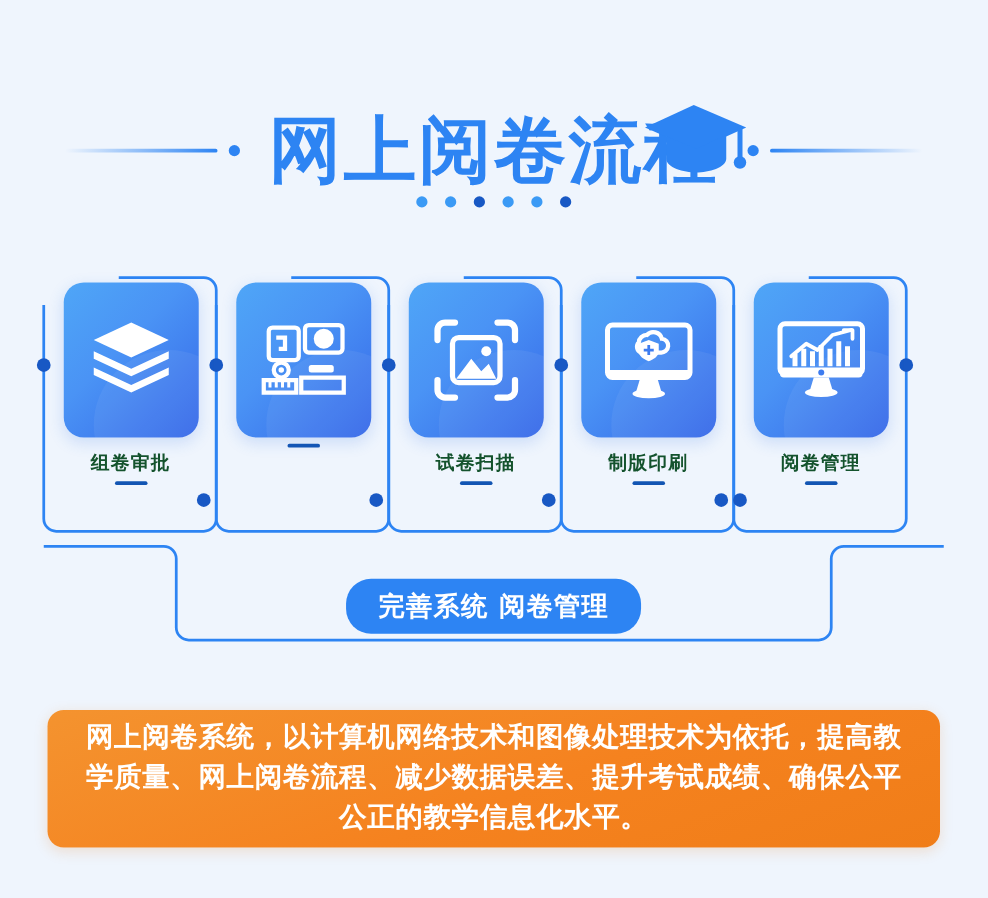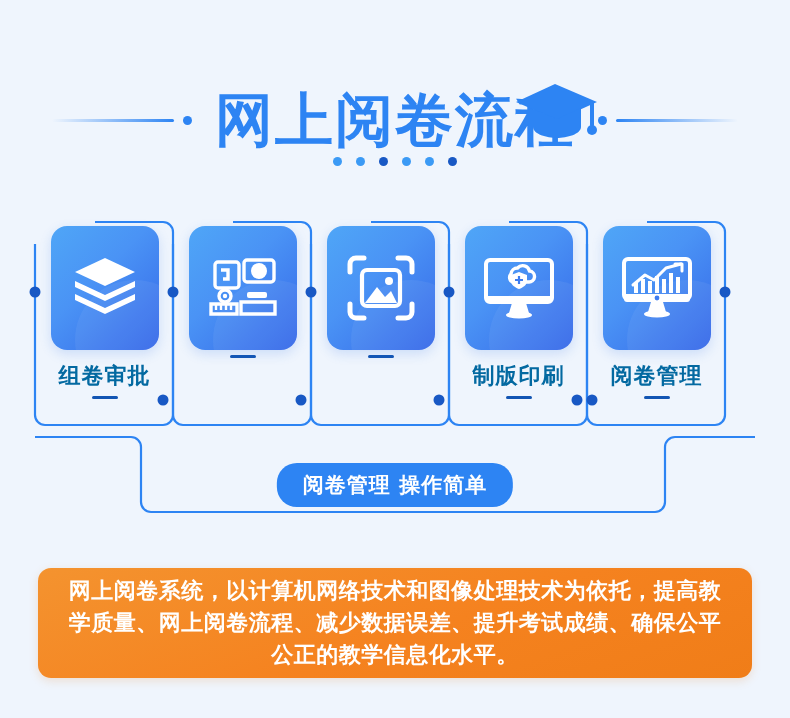--- a/index.html
+++ b/index.html
@@ -62,21 +62,21 @@
     box-shadow:0 4px 12px rgba(45,110,230,.18);
     position:relative;overflow:hidden;
   }
   .tile::after{
     content:"";position:absolute;right:-36px;bottom:-50px;
     width:120px;height:120px;border-radius:50%;
     background:rgba(255,255,255,.06);
   }
   .tile svg{position:relative;z-index:2;}
   .card-label{
-    margin-top:11px;font-size:22px;font-weight:bold;color:#0369a1;
+    margin-top:11px;font-size:15px;font-weight:bold;color:#14532d;
     letter-spacing:1px;white-space:nowrap;
     font-family:"DejaVu Sans","Liberation Sans",sans-serif;
   }
   .card-underline{
     margin-top:5px;width:26px;height:3px;border-radius:2px;background:#1255b3;
   }
 
   
   .badge{
     position:absolute;left:50%;transform:translateX(-50%);
@@ -205,20 +205,21 @@
             <path d="M4 18 V10 A6 6 0 0 1 10 4 H18"></path>
             <path d="M52 4 H60 A6 6 0 0 1 66 10 V18"></path>
             <path d="M66 50 V58 A6 6 0 0 1 60 64 H52"></path>
             <path d="M18 64 H10 A6 6 0 0 1 4 58 V50"></path>
           </g>
           <rect x="16" y="16" width="38" height="36" rx="5" fill="none" stroke="#fff" stroke-width="4.2"></rect>
           <circle cx="43" cy="27" r="4" fill="#fff"></circle>
           <path d="M19 49 L31 33 L39 43 L45 37 L51 49 Z" fill="#fff"></path>
         </svg>
       </div>
+      <div class="card-label">试卷扫描</div>
       <div class="card-underline"></div>
     </div>
 
     <div class="card" style="left:454px">
       <div class="tile">
         <svg width="74" height="64" viewBox="0 0 74 64">
           <rect x="4" y="4" width="66" height="42" rx="4" fill="none" stroke="#fff" stroke-width="4"></rect>
           <path d="M4 40 h66 v4 a3 3 0 0 1 -3 3 h-60 a3 3 0 0 1 -3 -3 z" fill="#fff"></path>
           <path d="M30 47 h14 l3 10 h-20 z" fill="#fff"></path>
           <ellipse cx="37" cy="59" rx="13" ry="3.6" fill="#fff"></ellipse>
@@ -255,17 +256,17 @@
           <ellipse cx="37" cy="58" rx="13" ry="3.6" fill="#fff"></ellipse>
         </svg>
       </div>
       <div class="card-label">阅卷管理</div>
       <div class="card-underline"></div>
     </div>
 
   </div>
 </div>
 
-<div class="badge">阅卷管理 操作简单</div>
+<div class="badge">完善系统 阅卷管理</div>
 
 <div class="footer">
   <p>网上阅卷系统，以计算机网络技术和图像处理技术为依托，提高教学质量、网上阅卷流程、减少数据误差、提升考试成绩、确保公平公正的教学信息化水平。</p>
 </div>
 
 </body></html>

